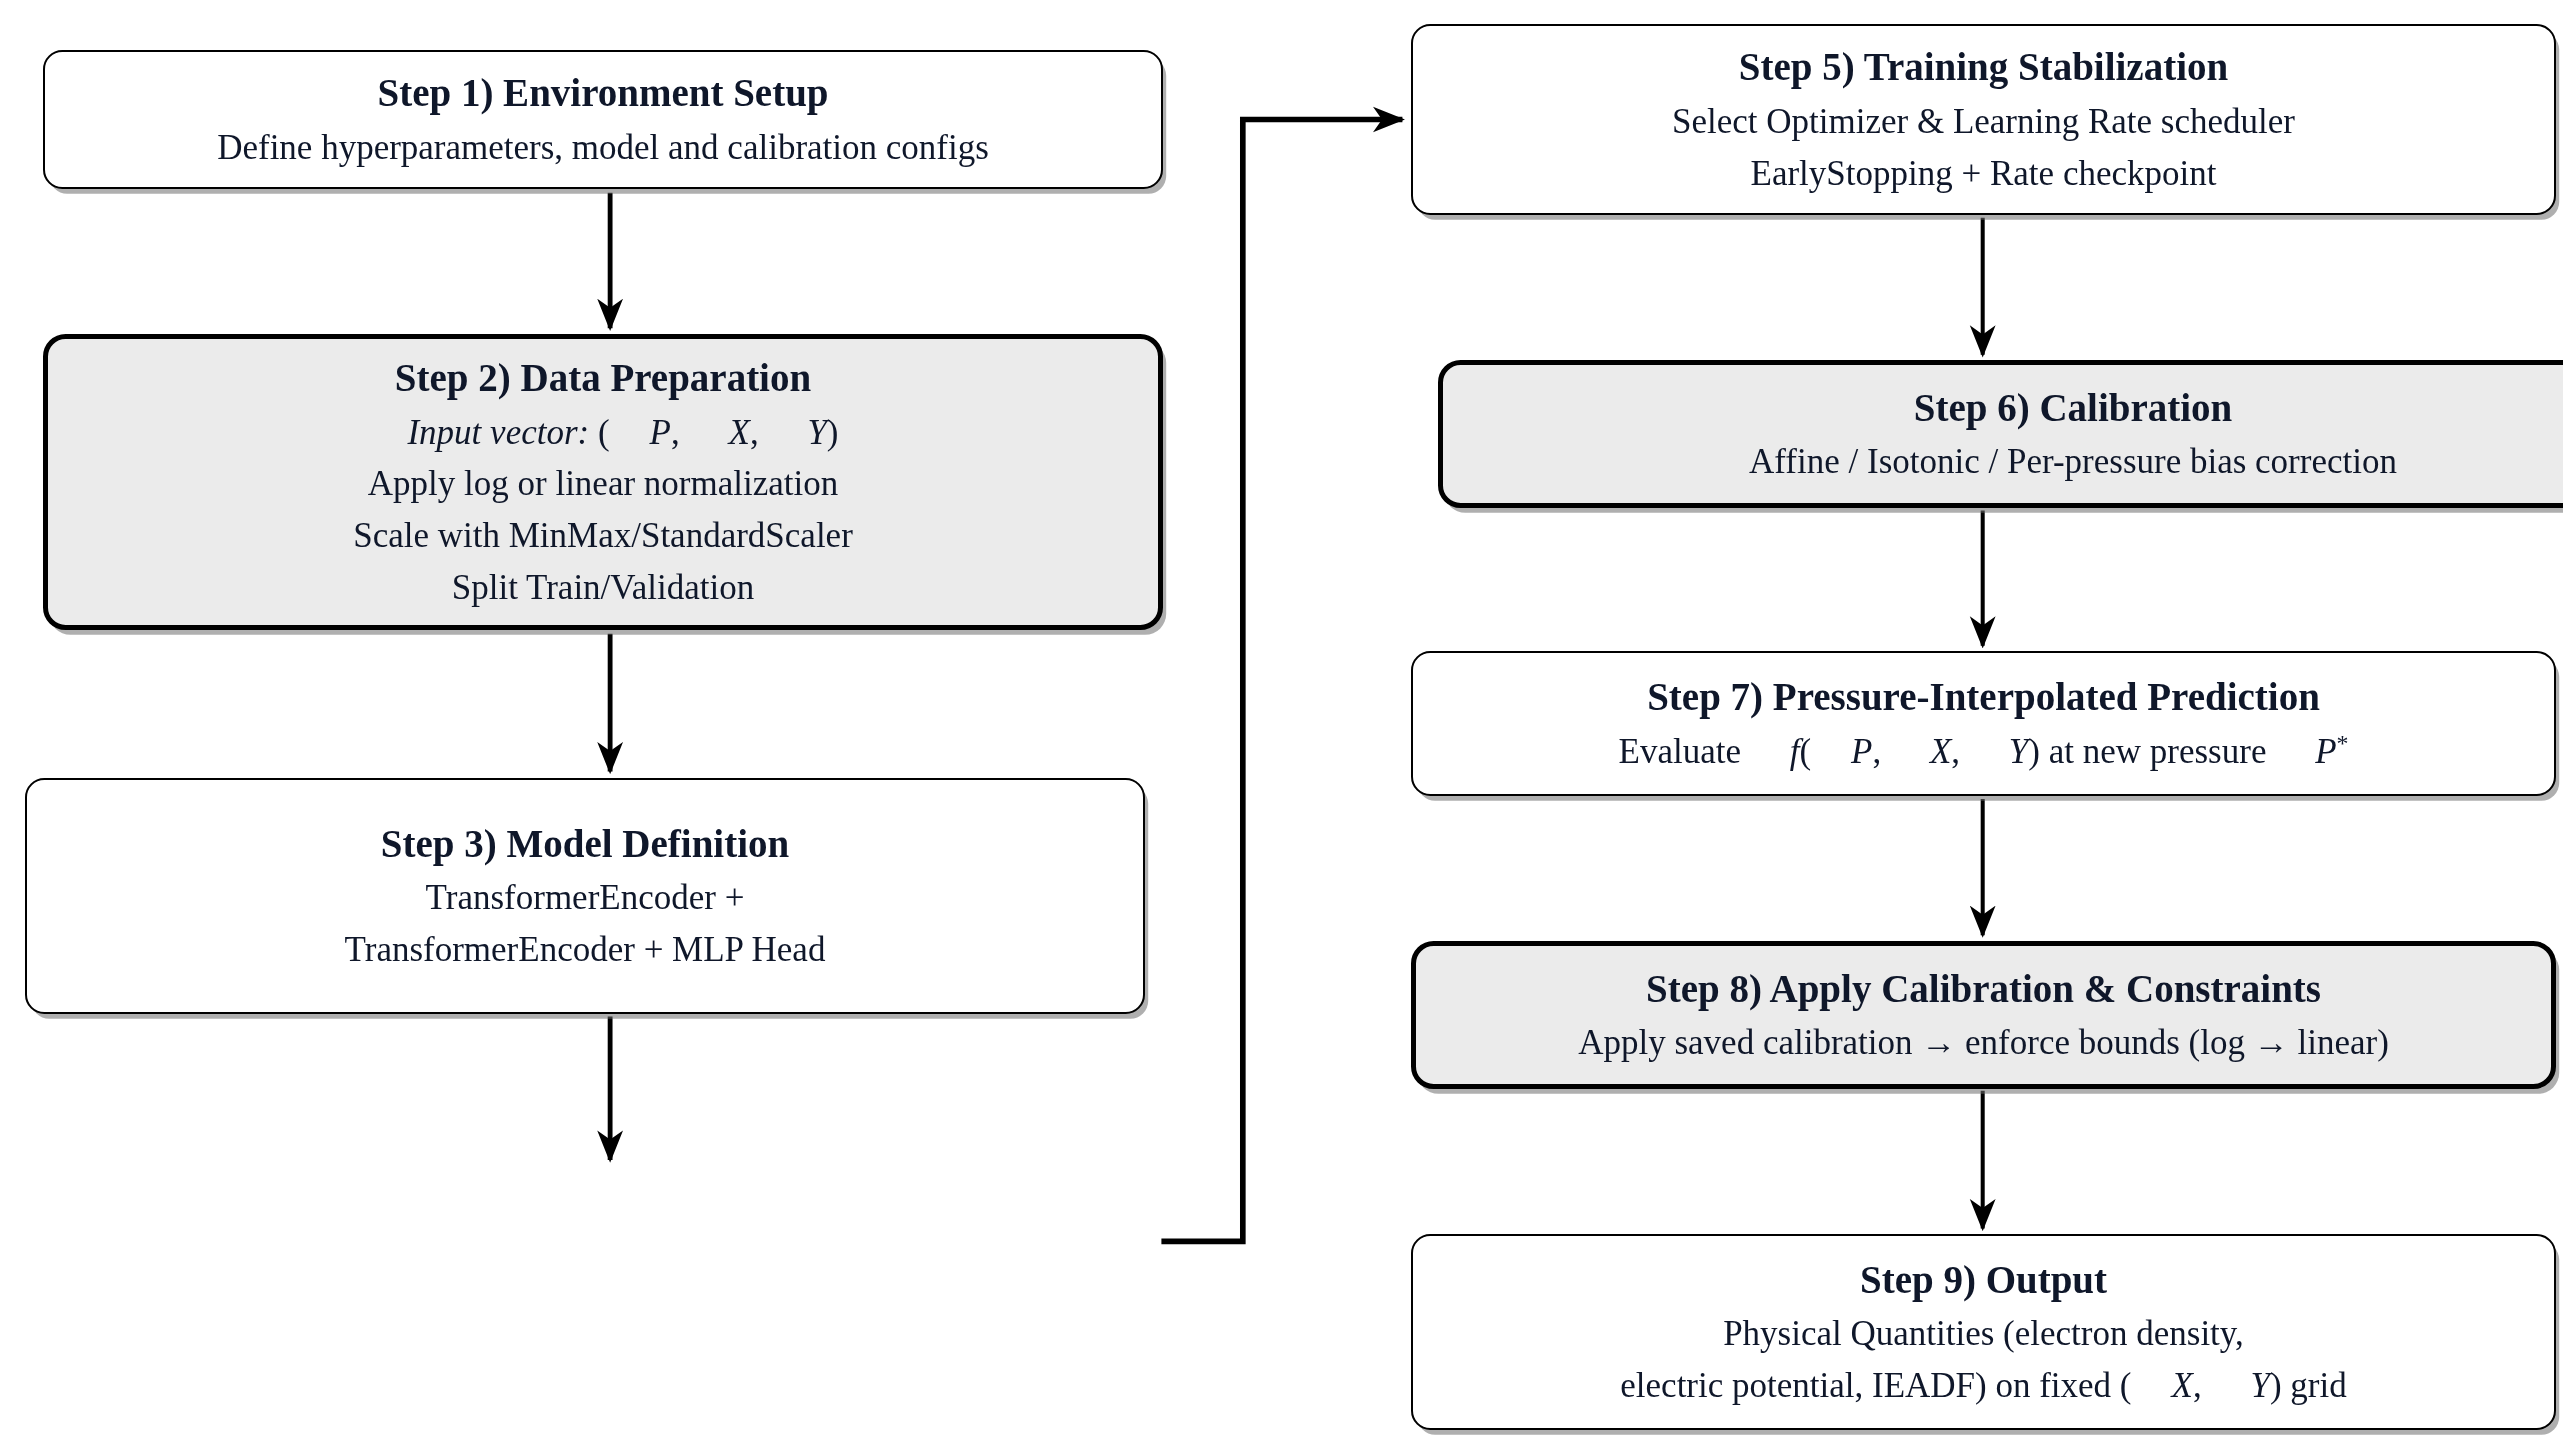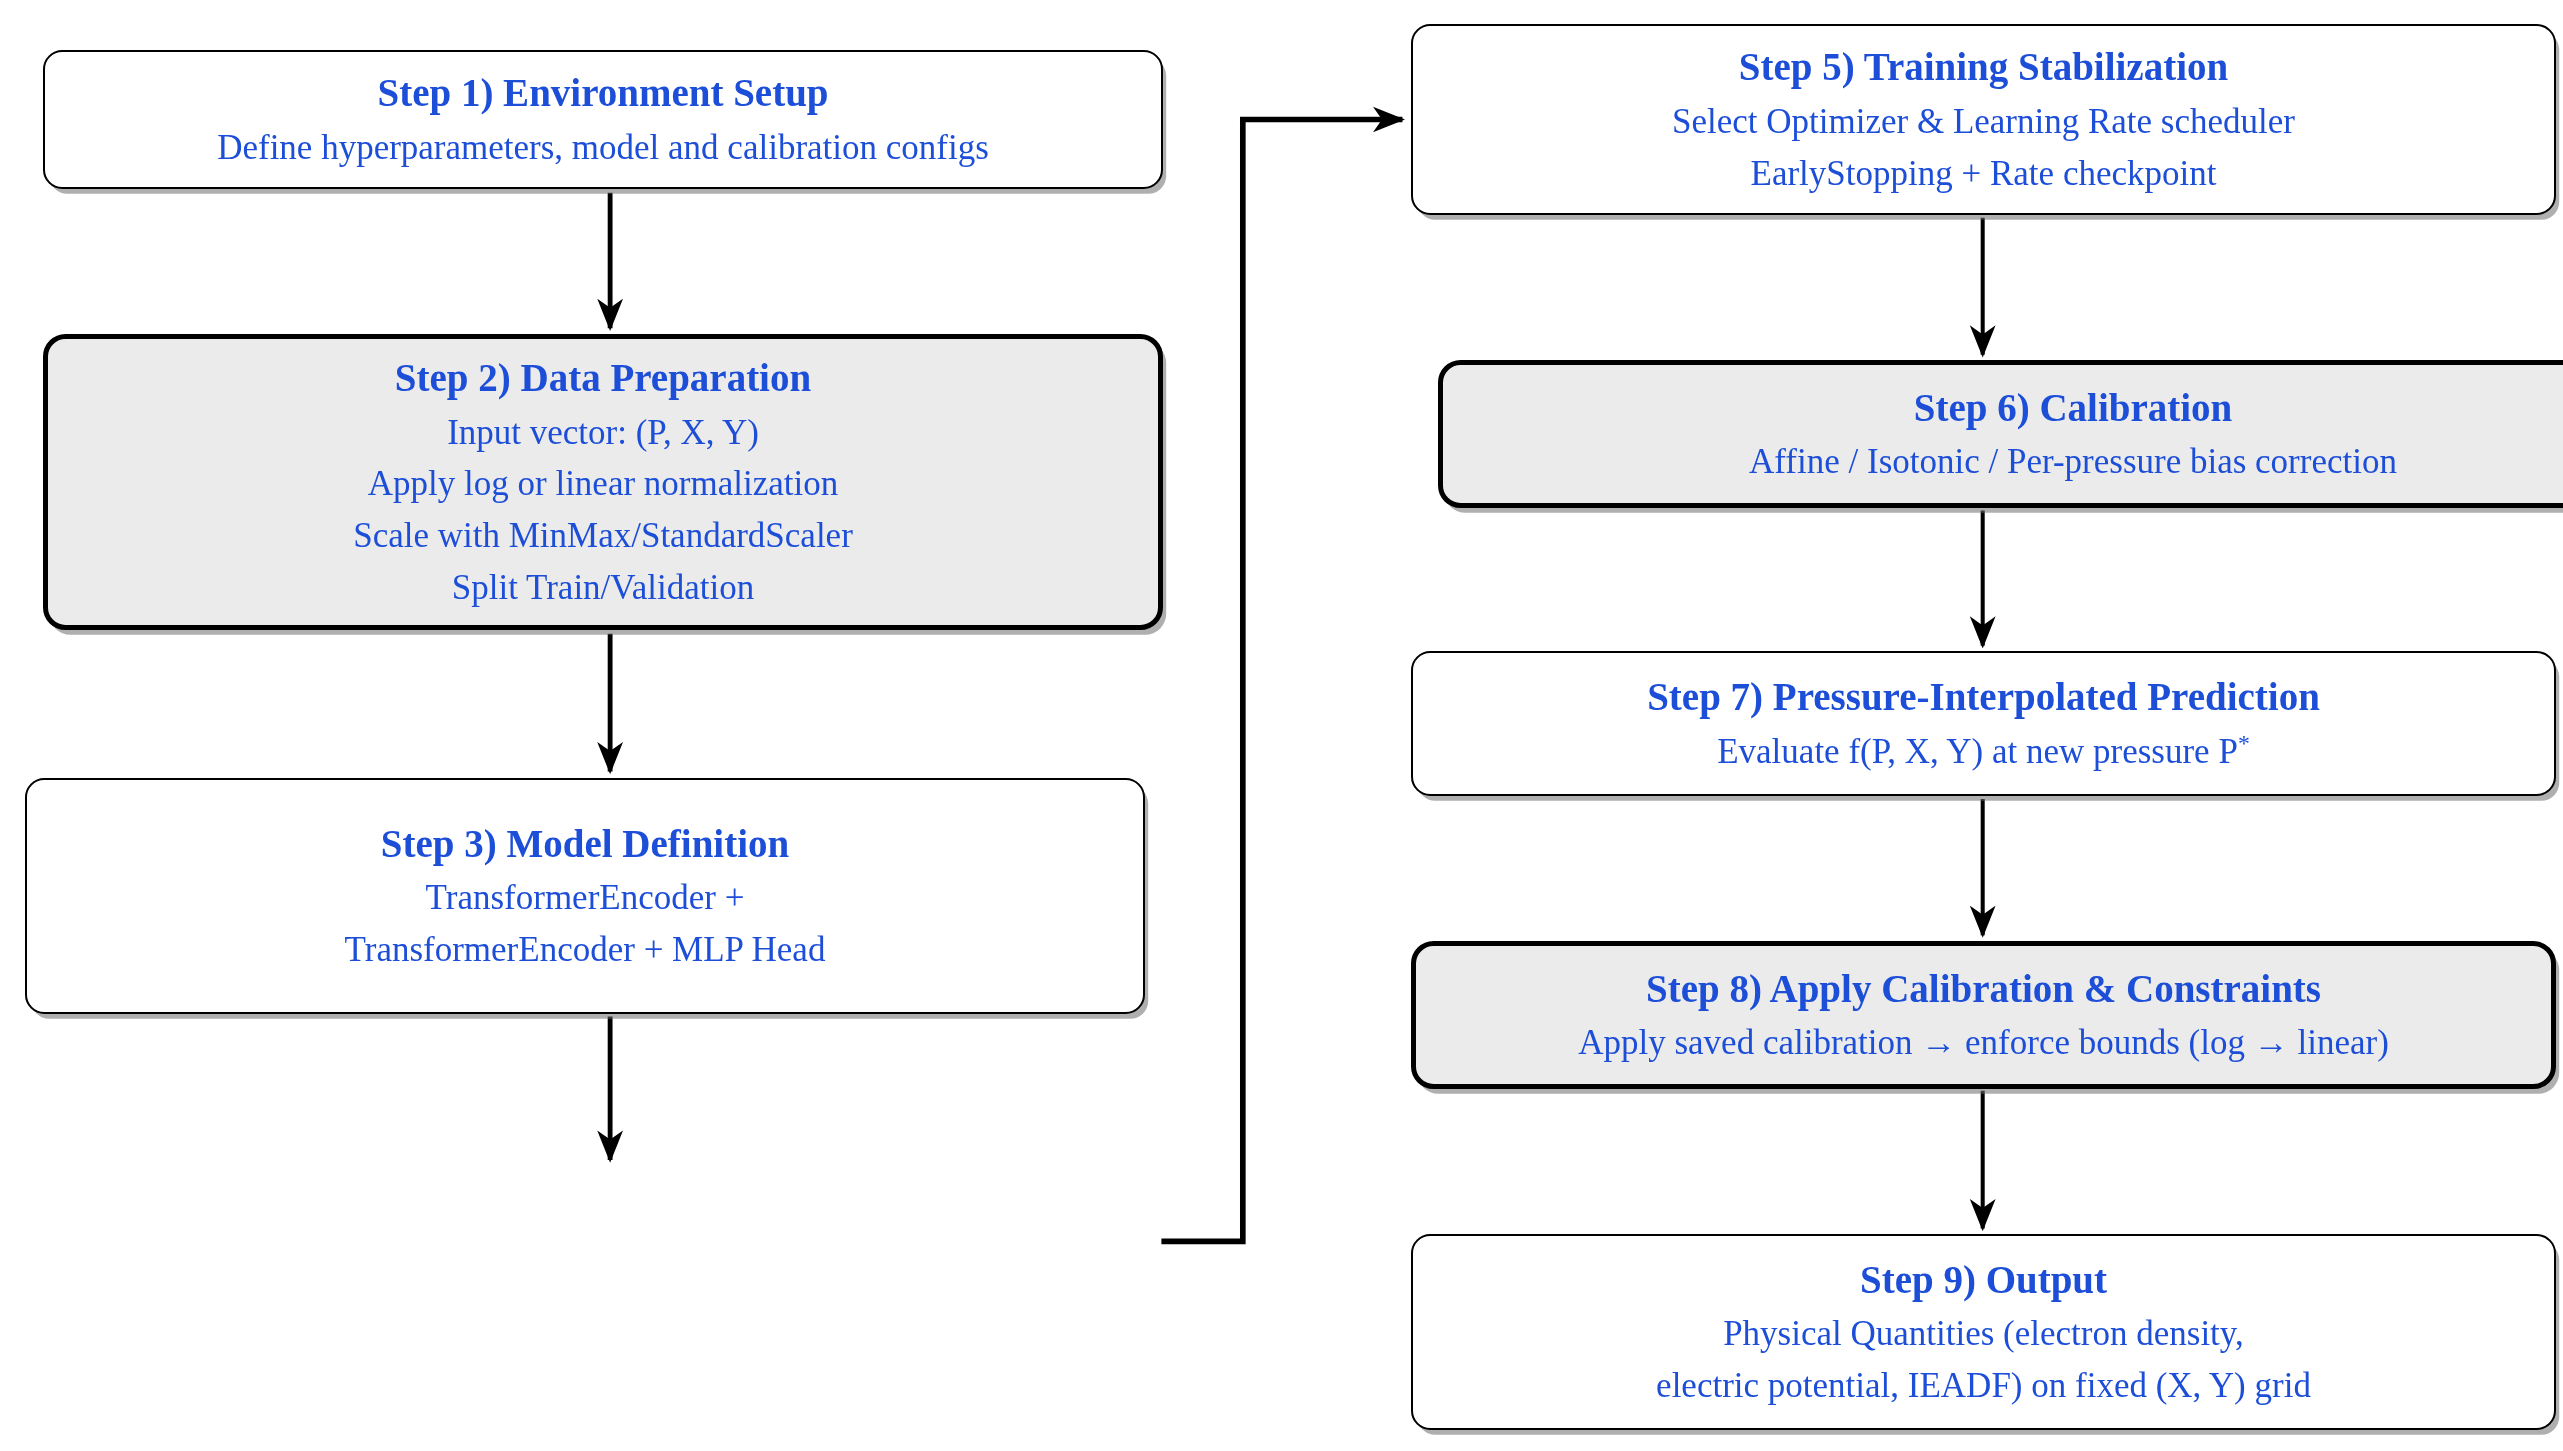--- a/index.html
+++ b/index.html
@@ -1,21 +1,21 @@
 <!DOCTYPE html>
 <html style="font-size:13px"><head>
 <meta charset="utf-8">
 <style>
   html,body{margin:0;padding:0;background:#ffffff;}
   .canvas{
     position:relative;
     width:2563px;height:1452px;
     background:#ffffff;
     font-family:"Liberation Serif","DejaVu Serif",serif;
-    color:#1d4ed8;
+    color:#0f172a;
     overflow:hidden;
   }
   .arrows{position:absolute;left:0;top:0;}
   .box{
     position:absolute;
     box-sizing:border-box;
     display:flex;flex-direction:column;
     justify-content:center;align-items:center;
     text-align:center;
     background:#ffffff;
@@ -34,21 +34,21 @@
     font-size:39px;
     line-height:1.45;
     white-space:nowrap;
   }
   .line{
     font-size:35px;
     line-height:1.48;
     white-space:nowrap;
   }
   .seg{font-style:normal;}
-  .it{}
+  .it{font-style:italic;margin-left:40px;}
   .sub{font-style:italic;font-size:0.68em;vertical-align:-0.22em;}
   .sup{font-size:0.68em;vertical-align:0.5em;}
 </style>
 </head>
 <body>
 
 <div class="canvas">
 
   <svg class="arrows" width="2563" height="1452" viewBox="0 0 3180 1801">
     <defs>

